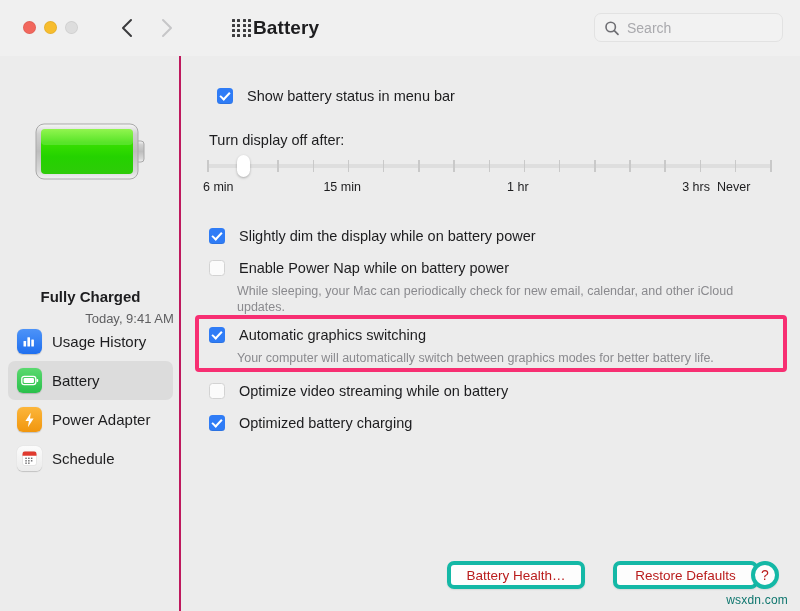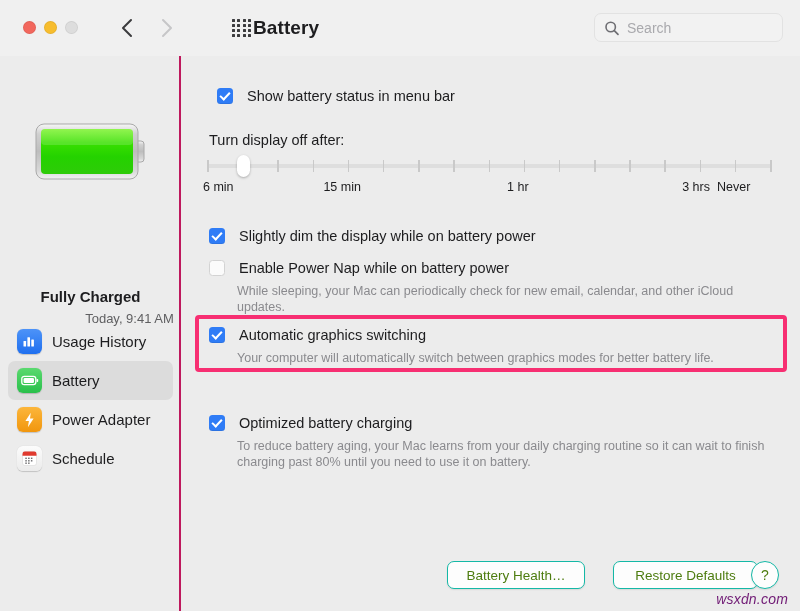--- a/index.html
+++ b/index.html
@@ -141,30 +141,30 @@
 
   
   .highlight{
     position:absolute;left:14px;top:259px;width:592px;height:57px;
     border:4px solid #f72f72;border-radius:4px;box-sizing:border-box;
   }
 
   
   .btn{
     position:absolute;height:28px;border-radius:7px;
-    background:#fdfdfd;border:1px solid #14b8a6;
+    background:#fdfdfd;border:4px solid #14b8a6;
     box-shadow:0 1px 1.5px rgba(0,0,0,.09);
     display:flex;align-items:center;justify-content:center;
-    font-size:13.5px;color:#4d7c0f;box-sizing:border-box;white-space:nowrap;
+    font-size:13.5px;color:#b91c1c;box-sizing:border-box;white-space:nowrap;
   }
   .btn.help{width:28px;border-radius:50%;font-size:14px;}
 
   .watermark{
     position:absolute;right:12px;bottom:4px;
-    font-size:14px;color:#701a75;letter-spacing:.2px;font-style:italic;
+    font-size:12px;color:#0f766e;letter-spacing:.2px;
   }
 </style>
 </head>
 <body>
 
 <div class="window">
 
   <div class="titlebar">
 
     <div class="traffic">
@@ -355,26 +355,29 @@
     <div class="sub-text" style="left:56px;top:227px;width:520px;">While sleeping, your Mac can periodically check for new email, calendar, and other iCloud updates.</div>
 
     <div class="highlight"></div>
 
     <div class="chk-row" style="left:28px;top:270px;">
       <span class="cb on"></span>
       <span class="chk-label">Automatic graphics switching</span>
     </div>
     <div class="sub-text" style="left:56px;top:294px;width:545px;">Your computer will automatically switch between graphics modes for better battery life.</div>
 
+    <div class="chk-row" style="left:28px;top:326px;">
+      <span class="cb off"></span>
+      <span class="chk-label">Optimize video streaming while on battery</span>
+    </div>
 
     <div class="chk-row" style="left:28px;top:358px;">
       <span class="cb on"></span>
       <span class="chk-label">Optimized battery charging</span>
     </div>
-    <div class="sub-text" style="left:56px;top:382px;width:530px;">To reduce battery aging, your Mac learns from your daily charging routine so it can wait to finish charging past 80% until you need to use it on battery.</div>
 
     <div class="btn" style="left:266px;top:505px;width:138px;">Battery Health…</div>
     <div class="btn" style="left:432px;top:505px;width:145px;">Restore Defaults</div>
     <div class="btn help" style="left:570px;top:505px;">?</div>
   </div>
 
   <div class="watermark">wsxdn.com</div>
 </div>
 
 </body></html>

